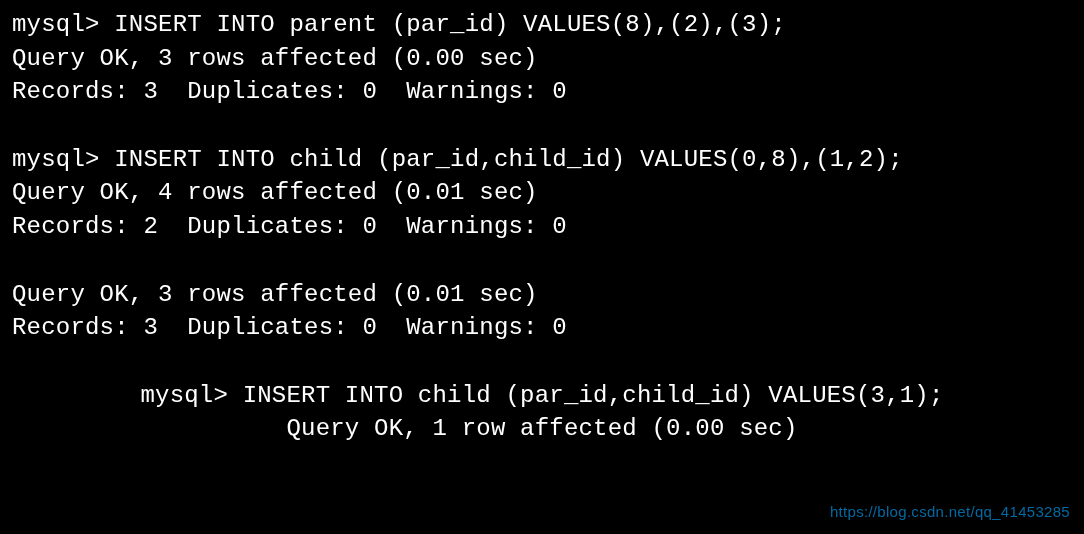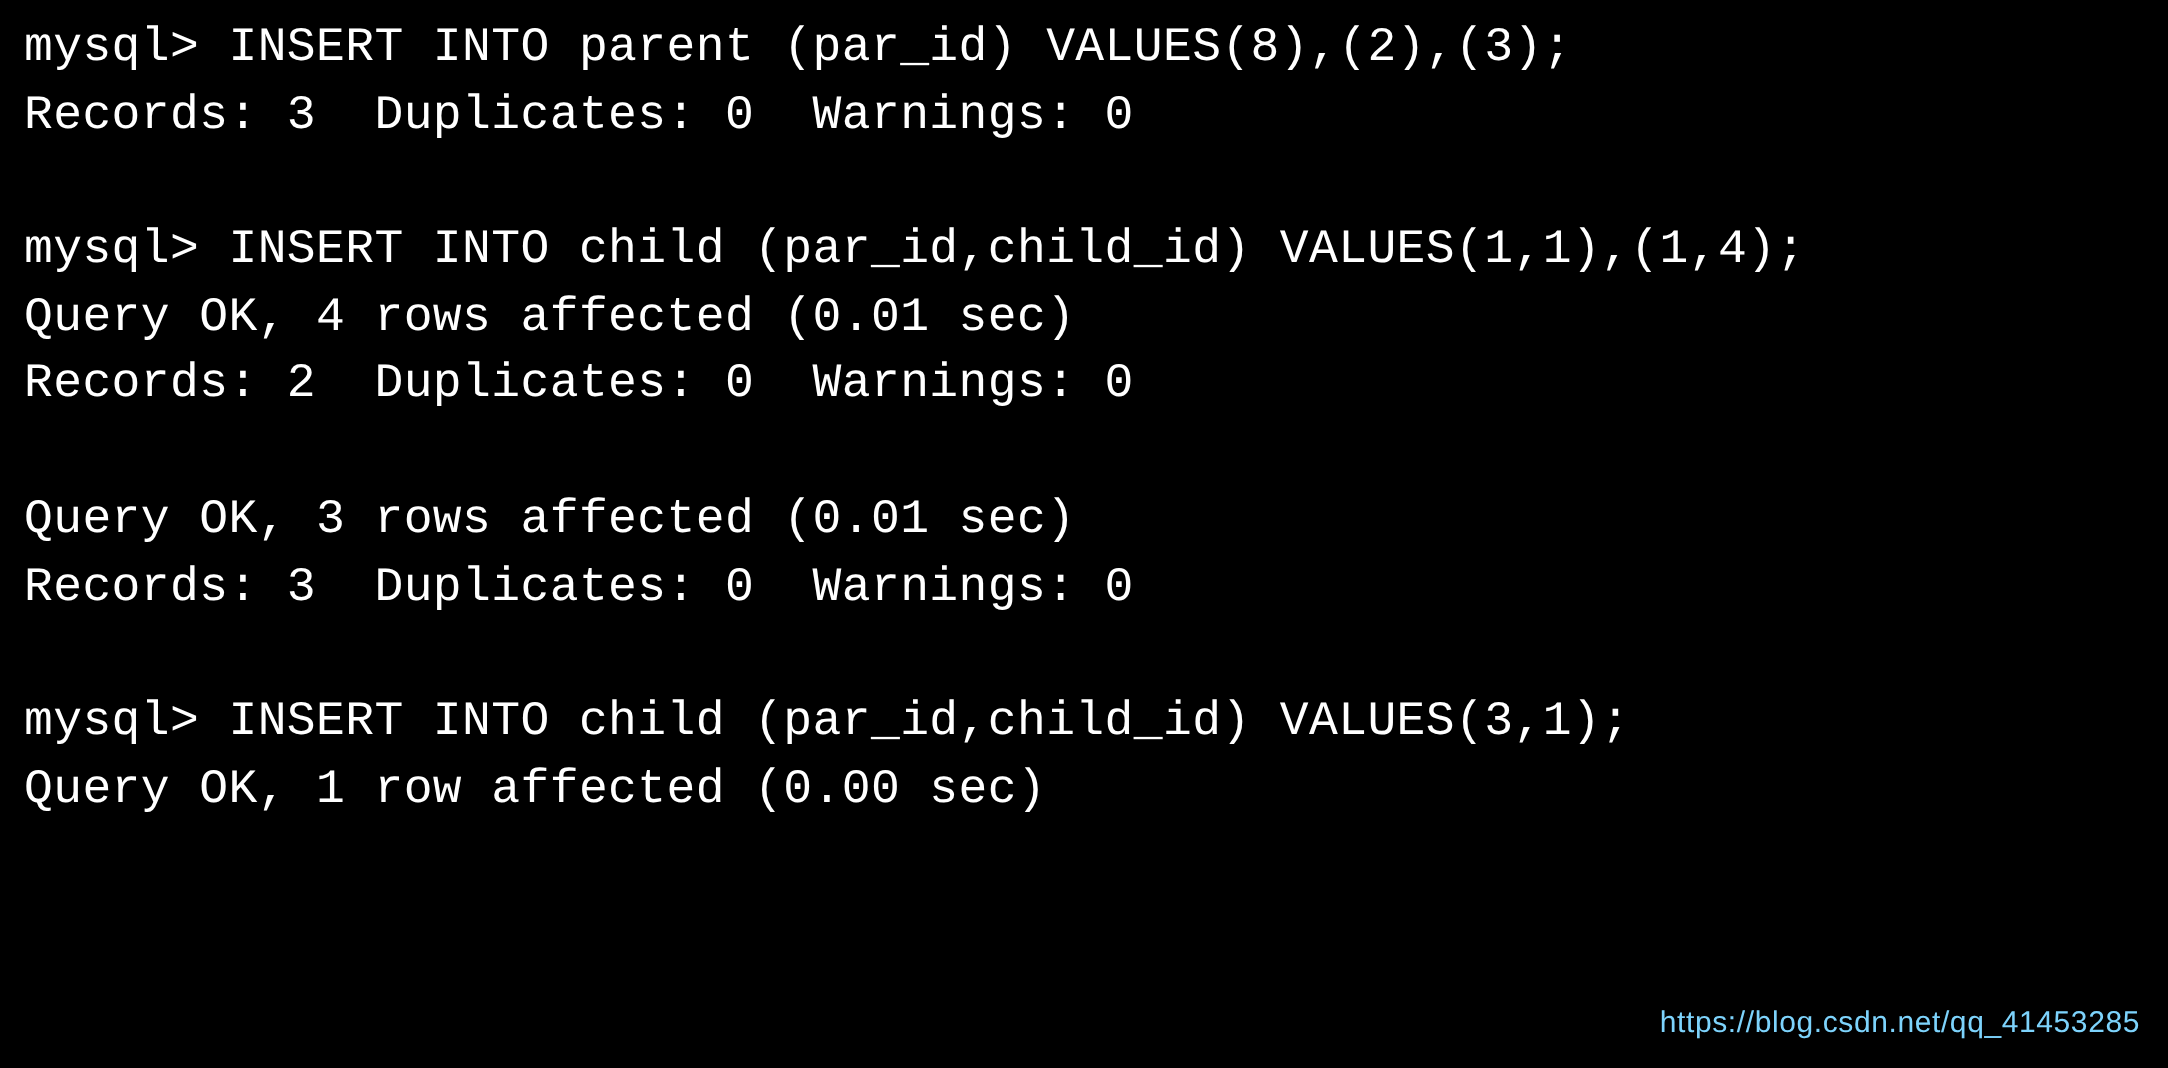--- a/index.html
+++ b/index.html
@@ -17,52 +17,54 @@
       width: 1084px;
       height: 534px;
       overflow: hidden;
       position: relative;
     }
     .terminal-block {
       margin-bottom: 34px;
     }
     .terminal-block:last-of-type {
       margin-bottom: 0;
+      text-align: center;
     }
     .terminal-line {
       white-space: pre;
       letter-spacing: 0.2px;
     }
     .prompt {
       display: inline;
     }
     .command {
       display: inline;
     }
     .watermark {
       position: absolute;
       bottom: 12px;
       right: 14px;
       font-size: 15px;
-      color: #7dd3fc;
+      color: #0369a1;
       font-family: Arial, sans-serif;
       letter-spacing: 0.3px;
     }
   </style>
 </head>
 <body>
 
 <div>
   <div class="terminal-block">
     <div class="terminal-line"><span class="prompt">mysql&gt; </span><span class="command">INSERT INTO parent (par_id) VALUES(8),(2),(3);</span></div>
+    <div class="terminal-line">Query OK, 3 rows affected (0.00 sec)</div>
     <div class="terminal-line">Records: 3  Duplicates: 0  Warnings: 0</div>
   </div>
 
   <div class="terminal-block">
-    <div class="terminal-line"><span class="prompt">mysql&gt; </span><span class="command">INSERT INTO child (par_id,child_id) VALUES(1,1),(1,4);</span></div>
+    <div class="terminal-line"><span class="prompt">mysql&gt; </span><span class="command">INSERT INTO child (par_id,child_id) VALUES(0,8),(1,2);</span></div>
     <div class="terminal-line">Query OK, 4 rows affected (0.01 sec)</div>
     <div class="terminal-line">Records: 2  Duplicates: 0  Warnings: 0</div>
   </div>
 
   <div class="terminal-block">
     <div class="terminal-line">Query OK, 3 rows affected (0.01 sec)</div>
     <div class="terminal-line">Records: 3  Duplicates: 0  Warnings: 0</div>
   </div>
 
   <div class="terminal-block">

